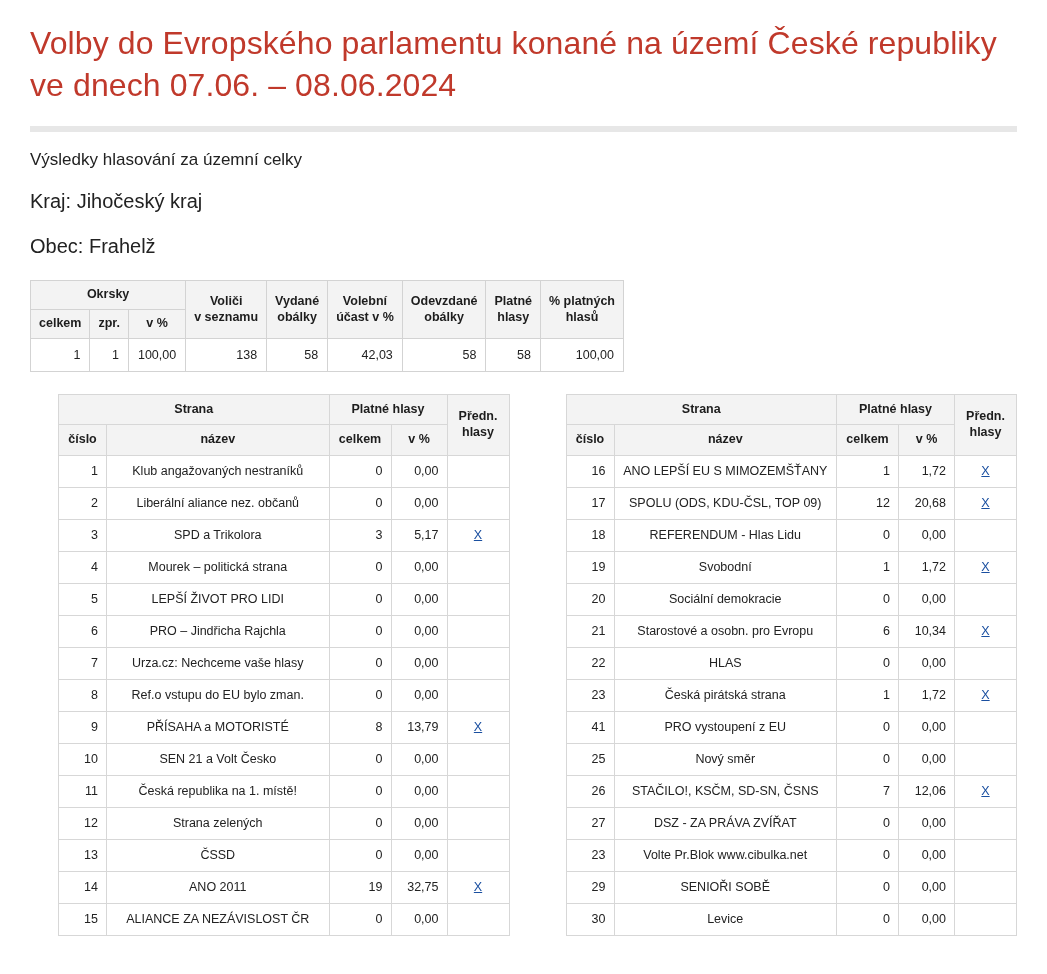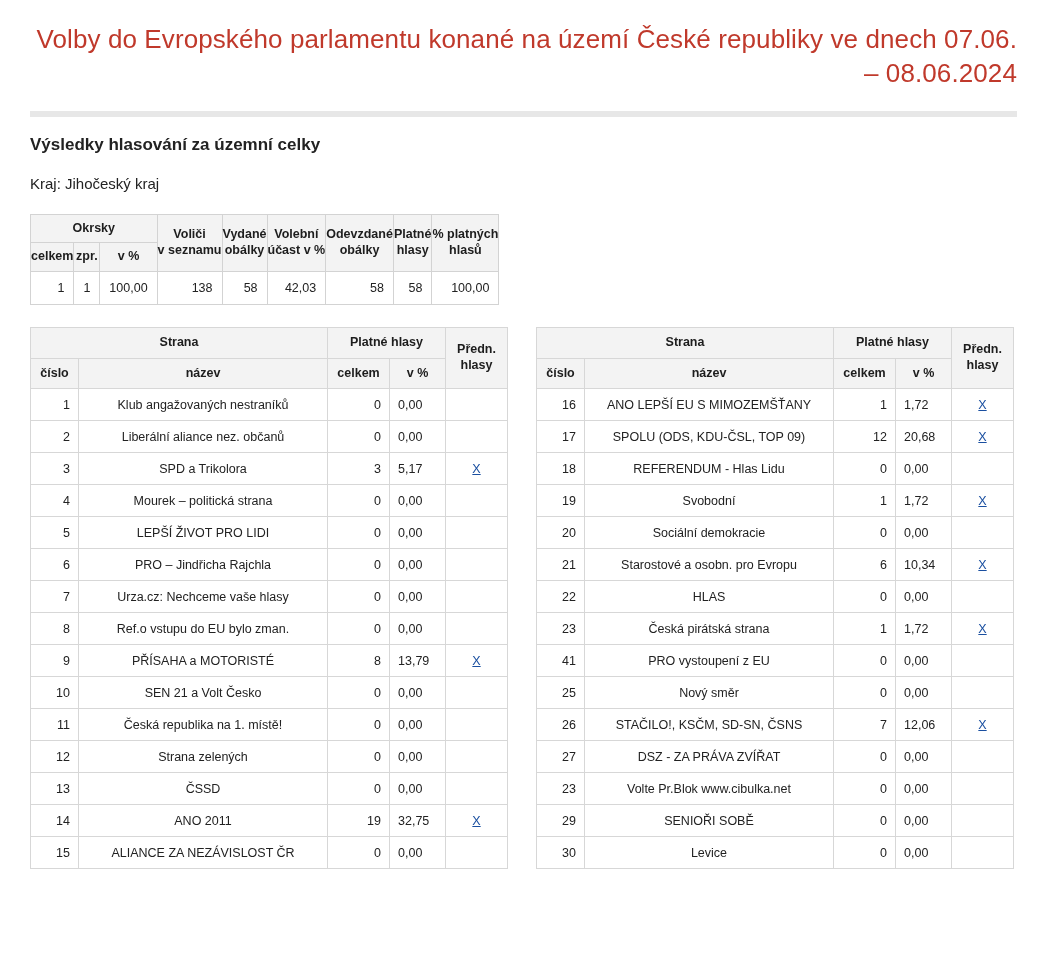--- a/index.html
+++ b/index.html
@@ -12,57 +12,57 @@
   }
   body {
     width: 1047px;
     min-height: 974px;
     overflow: hidden;
   }
   .page {
     padding: 18px 30px 0 30px;
   }
   h1.main-title {
-    font-size: 26px;
+    font-size: 32px;
     line-height: 1.32;
     font-weight: normal;
     color: #c0392b;
     margin: 4px 0 0 0;
     letter-spacing: 0.1px;
-    text-align: right;
   }
   .title-rule {
     height: 6px;
     background: #e7e7e7;
     margin: 20px 0 18px 0;
   }
   h2.section-title {
     font-size: 17px;
-    font-weight: bold;
+    font-weight: normal;
     color: #222;
     margin: 0 0 20px 0;
   }
   .meta-line {
-    font-size: 15px;
+    font-size: 20px;
     color: #222;
     margin: 0 0 22px 0;
   }
   table {
     border-collapse: collapse;
     background: #fff;
+    margin-left: 28px;
   }
   .summary-table {
     margin: 0 0 22px 0;
     border: 1px solid #c9c9c9;
   }
   .summary-table th,
   .summary-table td {
     border: 1px solid #d3d3d3;
     font-size: 12.5px;
-    padding: 6px 0;
+    padding: 6px 8px;
   }
   .summary-table th {
     background: #f3f3f3;
     font-weight: bold;
     text-align: center;
     color: #1d1d1d;
     line-height: 1.25;
   }
   .summary-table td {
     text-align: right;
@@ -92,41 +92,42 @@
     line-height: 1.25;
   }
   .party-table td {
     padding: 8px 8px;
     color: #222;
     height: 32px;
   }
   .col-num { width: 48px; text-align: right; }
   .col-name { text-align: center; }
   .col-total { width: 62px; text-align: right; }
-  .col-pct { width: 56px; text-align: left; }
+  .col-pct { width: 56px; text-align: right; }
   .col-pref { width: 62px; text-align: center; }
   .pref-link {
     color: #1a4fa0;
     text-decoration: underline;
     font-size: 12.5px;
     cursor: pointer;
   }
 </style>
 </head>
 <body>
 
 <div class="page">
 
   <h1 class="main-title">Volby do Evropského parlamentu konané na území České republiky ve dnech 07.06. – 08.06.2024</h1>
 
   <div class="title-rule"></div>
 
   <h2 class="section-title">Výsledky hlasování za územní celky</h2>
 
   <p class="meta-line">Kraj: Jihočeský kraj</p>
+  <p class="meta-line">Obec: Frahelž</p>
 
   <table class="summary-table">
     <thead>
       <tr>
         <th colspan="3">Okrsky</th>
         <th rowspan="2">
           <span>Voliči</span><br>
           <span>v seznamu</span>
         </th>
         <th rowspan="2">

